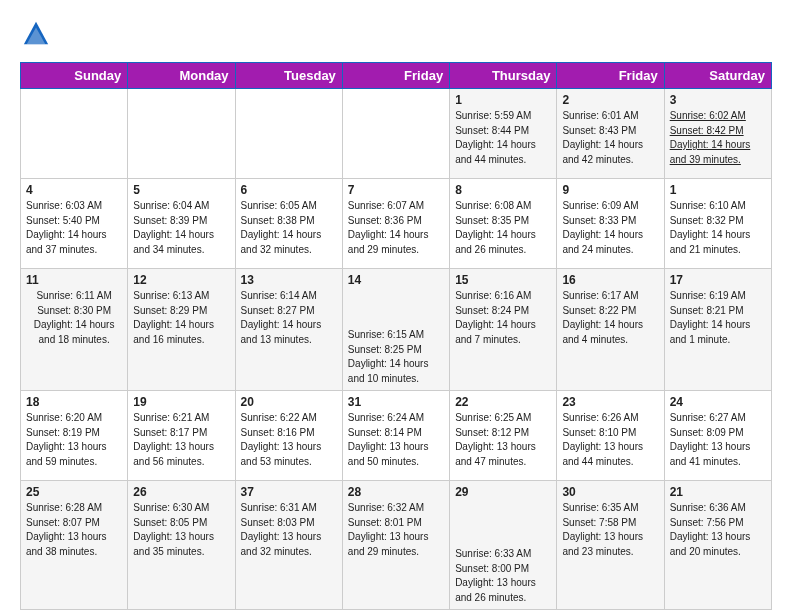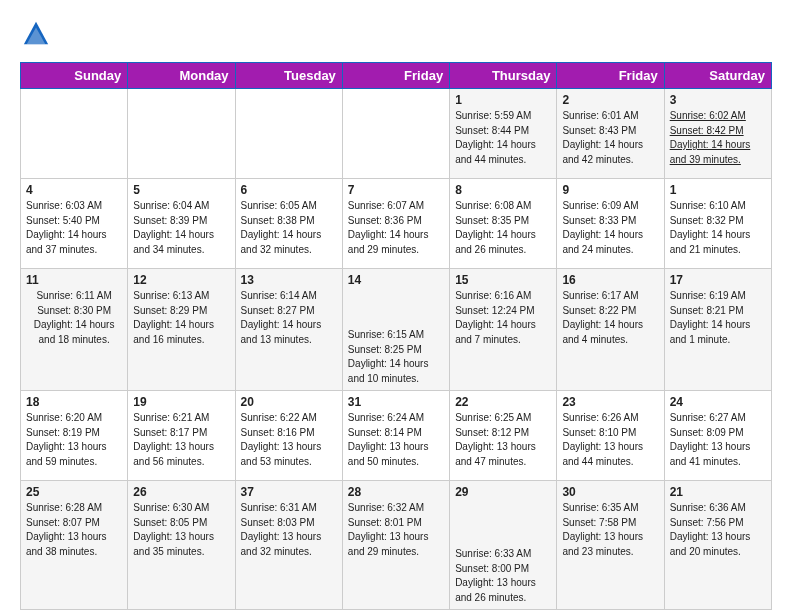--- a/index.html
+++ b/index.html
@@ -217,21 +217,21 @@
         <td>
           <span class="day-number">14</span>
           <div class="day-info" style="white-space: pre-line; margin-top: 41px;">Sunrise: 6:15 AM
 Sunset: 8:25 PM
 Daylight: 14 hours
 and 10 minutes.</div>
         </td>
         <td>
           <span class="day-number">15</span>
           <div class="day-info" style="white-space: pre-line;">Sunrise: 6:16 AM
-Sunset: 12:24 PM
+Sunset: 8:24 PM
 Daylight: 14 hours
 and 7 minutes.</div>
         </td>
         <td>
           <span class="day-number">16</span>
           <div class="day-info" style="white-space: pre-line;">Sunrise: 6:17 AM
 Sunset: 8:22 PM
 Daylight: 14 hours
 and 4 minutes.</div>
         </td>

